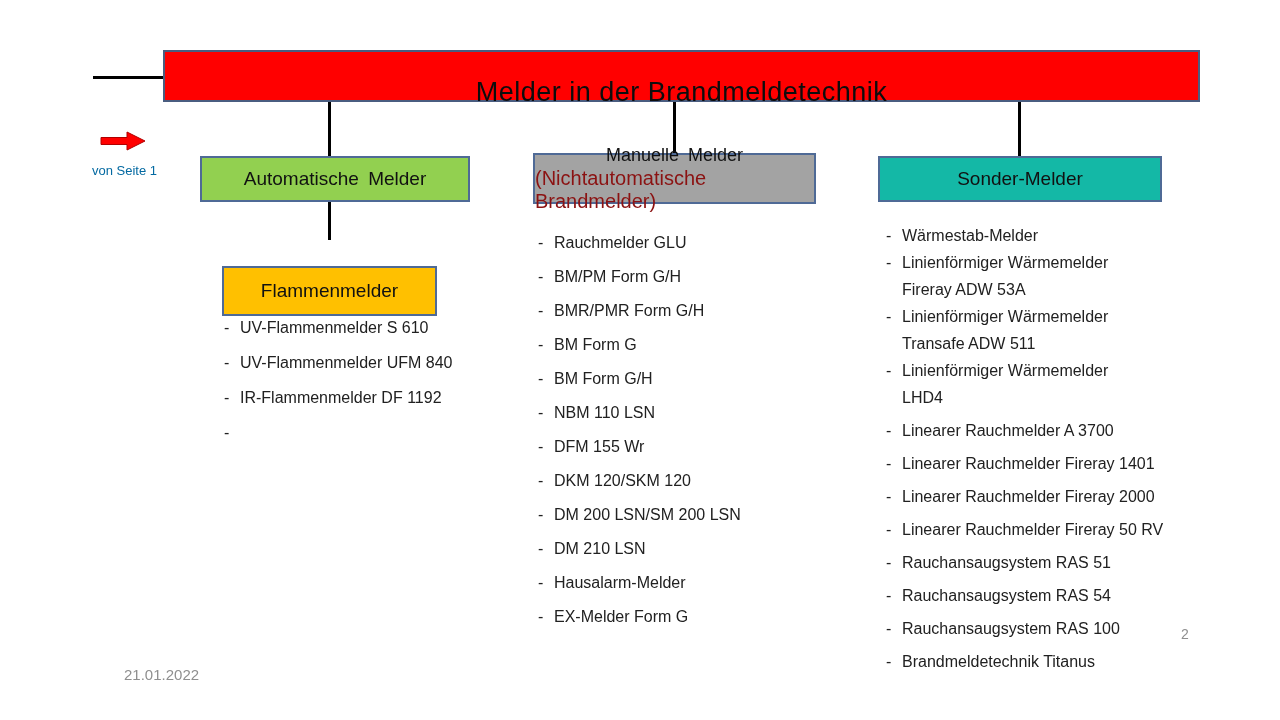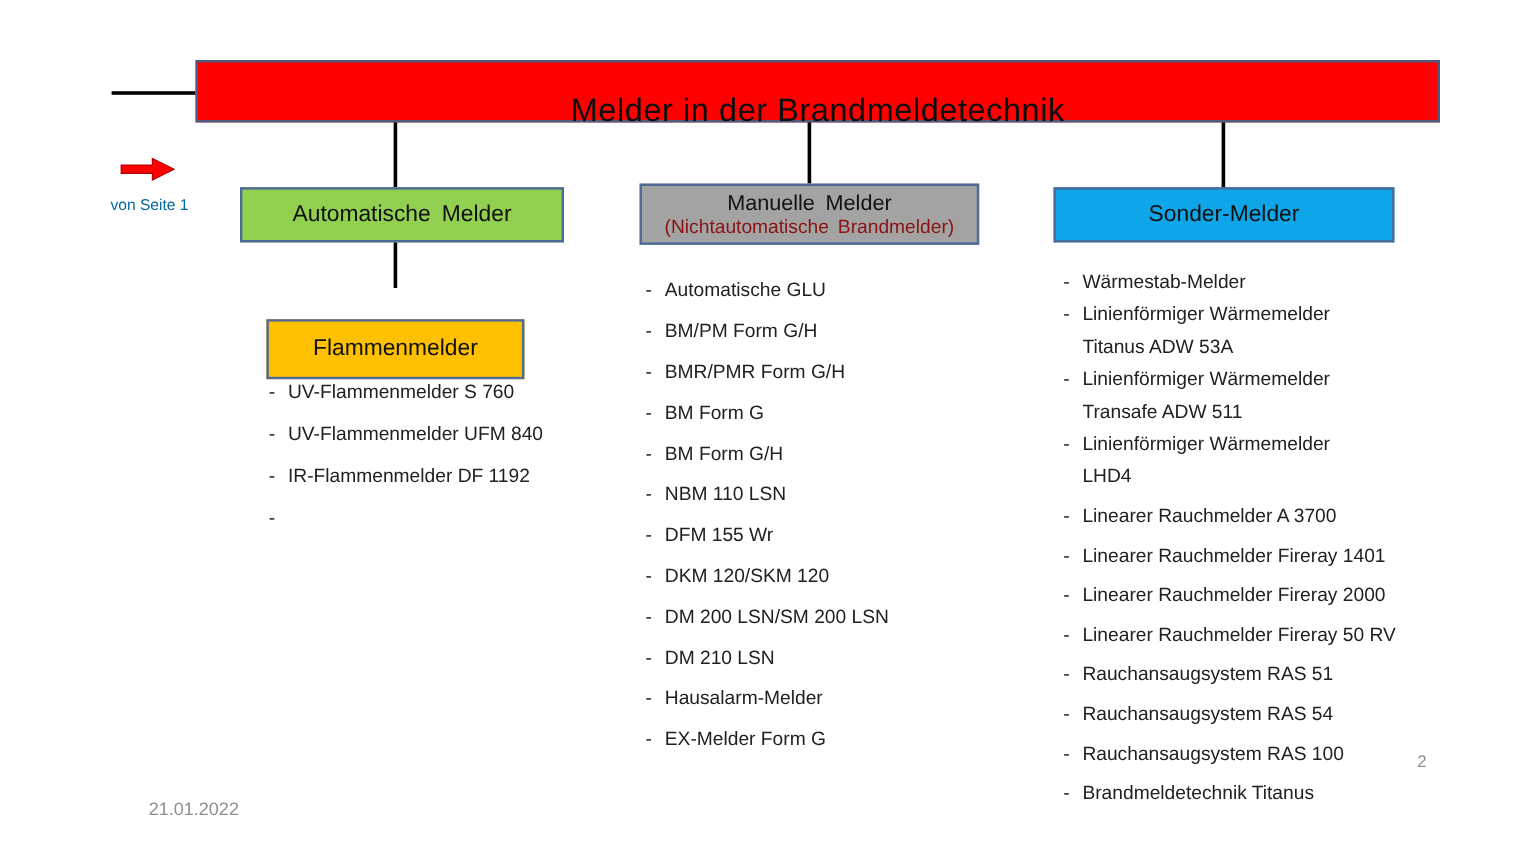--- a/index.html
+++ b/index.html
@@ -15,22 +15,22 @@
   }
   .title-box .label { font-size: 27px; color: #0d0d0d; letter-spacing: 0.5px; margin-top: 32px; }
   .cat-box {
     position: absolute; border: 2px solid #4f6a96;
     display: flex; flex-direction: column; align-items: center; justify-content: center;
   }
   .cat-box .label { font-size: 19px; color: #111111; word-spacing: 4px; }
   .box-green { left: 200px; top: 156px; width: 266px; height: 42px; background: #92d050; }
   .box-red   { left: 533px; top: 153px; width: 279px; height: 47px; background: #a3a3a3; }
   .box-red .label { font-size: 18px; }
-  .box-red .sublabel { font-size: 16px; color: #8b1212; word-spacing: 3px; margin-top: 1px; }
-  .box-gray  { left: 878px; top: 156px; width: 280px; height: 42px; background: #0ea5e9; }
+  .box-red .sublabel { font-size: 20px; color: #8b1212; word-spacing: 3px; margin-top: 1px; }
+  .box-gray  { left: 878px; top: 156px; width: 280px; height: 42px; background: #14b8a6; }
   .box-yellow{ left: 222px; top: 240px; width: 211px; height: 46px; background: #ffc000; margin-top: 26px; }
   .list { position: absolute; font-size: 16px; color: #212121; }
   .item { display: flex; line-height: 27px; }
   .dash { width: 16px; flex: 0 0 16px; }
   .list-auto   { left: 224px; top: 314px; width: 290px; }
   .list-auto .item { margin-bottom: 8px; }
   .list-man    { left: 538px; top: 229px; width: 290px; }
   .list-man .item { margin-bottom: 7px; }
   .list-sonder { left: 886px; top: 222px; width: 320px; }
   .list-sonder .item { margin-bottom: 0; }
@@ -71,21 +71,21 @@
     <span class="label">Sonder-Melder</span>
   </div>
   <div class="cat-box box-yellow">
     <span class="label">Flammenmelder</span>
   </div>
 
   <div class="list list-auto">
       <div class="item">
         <span class="dash">-</span>
         <div class="item-lines">
-          <div class="line">UV-Flammenmelder S 760</div>
+          <div class="line">UV-Flammenmelder S 610</div>
         </div>
       </div>
       <div class="item">
         <span class="dash">-</span>
         <div class="item-lines">
           <div class="line">UV-Flammenmelder UFM 840</div>
         </div>
       </div>
       <div class="item">
         <span class="dash">-</span>
@@ -94,21 +94,21 @@
         </div>
       </div>
       <div class="item">
         <span class="dash">-</span>
       </div>
     </div>
   <div class="list list-man">
       <div class="item">
         <span class="dash">-</span>
         <div class="item-lines">
-          <div class="line">Automatische GLU</div>
+          <div class="line">Rauchmelder GLU</div>
         </div>
       </div>
       <div class="item">
         <span class="dash">-</span>
         <div class="item-lines">
           <div class="line">BM/PM Form G/H</div>
         </div>
       </div>
       <div class="item">
         <span class="dash">-</span>
@@ -175,21 +175,21 @@
       <div class="item">
         <span class="dash">-</span>
         <div class="item-lines">
           <div class="line">Wärmestab-Melder</div>
         </div>
       </div>
       <div class="item">
         <span class="dash">-</span>
         <div class="item-lines">
           <div class="line">Linienförmiger Wärmemelder</div>
-          <div class="line">Titanus ADW 53A</div>
+          <div class="line">Fireray ADW 53A</div>
         </div>
       </div>
       <div class="item">
         <span class="dash">-</span>
         <div class="item-lines">
           <div class="line">Linienförmiger Wärmemelder</div>
           <div class="line">Transafe ADW 511</div>
         </div>
       </div>
       <div class="item">

